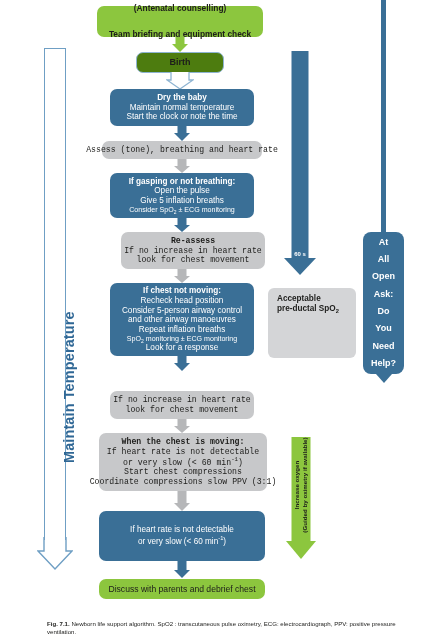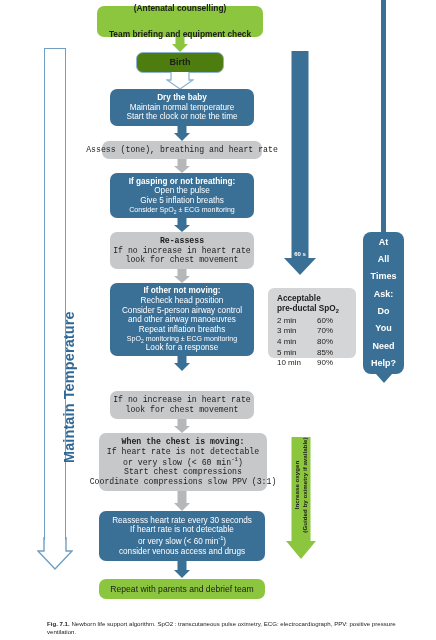--- a/index.html
+++ b/index.html
@@ -151,33 +151,33 @@
     <span class="ln">Open the pulse</span>
     <span class="ln">Give 5 inflation breaths</span>
     <span class="ln sm"><span>Consider SpO</span><sub>2</sub><span> ± ECG monitoring</span></span>
   </div>
 
   <div class="arrow" style="left:167px;top:218px;width:30px;height:14px;">
     <div class="shaft" style="width:9px;height:7px;background:#3a6f96;"></div>
     <div class="head" style="border-top:7px solid #3a6f96;"></div>
   </div>
 
-  <div class="box grey" style="left:110px;top:232px;width:144px;height:37px;font-size:8.2px;">
+  <div class="box grey" style="left:121px;top:232px;width:144px;height:37px;font-size:8.2px;">
     <span class="ln b">Re-assess</span>
     <span class="ln">If no increase in heart rate</span>
     <span class="ln">look for chest movement</span>
   </div>
 
   <div class="arrow" style="left:167px;top:269px;width:30px;height:14px;">
     <div class="shaft" style="width:9px;height:7px;background:#b6b7b9;"></div>
     <div class="head" style="border-top:7px solid #b6b7b9;"></div>
   </div>
 
   <div class="box blue" style="left:110px;top:283px;width:144px;height:73px;font-size:8.2px;">
-    <span class="ln b">If other not moving:</span>
+    <span class="ln b">If chest not moving:</span>
     <span class="ln">Recheck head position</span>
     <span class="ln">Consider 5-person airway control</span>
     <span class="ln">and other airway manoeuvres</span>
     <span class="ln">Repeat inflation breaths</span>
     <span class="ln sm"><span>SpO</span><sub>2</sub><span> monitoring ± ECG monitoring</span></span>
     <span class="ln">Look for a response</span>
   </div>
 
   <div class="arrow" style="left:167px;top:356px;width:30px;height:15px;">
     <div class="shaft" style="width:9px;height:8px;background:#3a6f96;"></div>
@@ -201,84 +201,58 @@
     <span class="ln">Start chest compressions</span>
     <span class="ln">Coordinate compressions slow PPV (3:1)</span>
   </div>
 
   <div class="arrow" style="left:167px;top:491px;width:30px;height:20px;">
     <div class="shaft" style="width:9px;height:12px;background:#b6b7b9;"></div>
     <div class="head" style="border-top:8px solid #b6b7b9;"></div>
   </div>
 
   <div class="box blue" style="left:99px;top:511px;width:166px;height:50px;font-size:8.2px;">
-    <span class="ln">Reassess heart rate every 30 seconds</span>
     <span class="ln">If heart rate is not detectable</span>
     <span class="ln"><span>or very slow (&lt; 60 min</span><sup style="font-size:70%">-1</sup><span>)</span></span>
-    <span class="ln">consider venous access and drugs</span>
   </div>
 
   <div class="arrow" style="left:167px;top:561px;width:30px;height:17px;">
     <div class="shaft" style="width:9px;height:9px;background:#3a6f96;"></div>
     <div class="head" style="border-top:8px solid #3a6f96;"></div>
   </div>
 
   <div class="box green" style="left:99px;top:579px;width:166px;height:20px;font-size:8.6px;">
-    <span class="ln">Repeat with parents and debrief team</span>
+    <span class="ln">Discuss with parents and debrief chest</span>
   </div>
 
   <div class="vbar" style="left:284px;top:51px;width:32px;height:224px;">
     <div class="vshaft" style="width:17px;height:208px;background:#3a6f96;"></div>
     <div class="vhead" style="border-top:17px solid #3a6f96;"></div>
     <span class="vlabel" style="bottom:18px;">60 s</span>
   </div>
 
   <div id="spo2-table" style="left:268px;top:288px;width:88px;height:70px;">
     <div class="ttl">Acceptable</div>
     <div class="ttl"><span>pre-ductal SpO</span><sub>2</sub></div>
-    <table>
-        <tbody>
-      <tr>
-        <td class="t">2 min</td>
-        <td>60%</td>
-      </tr>
-      <tr>
-        <td class="t">3 min</td>
-        <td>70%</td>
-      </tr>
-      <tr>
-        <td class="t">4 min</td>
-        <td>80%</td>
-      </tr>
-      <tr>
-        <td class="t">5 min</td>
-        <td>85%</td>
-      </tr>
-      <tr>
-        <td class="t">10 min</td>
-        <td>90%</td>
-      </tr>
-    </tbody>
-      </table>
   </div>
 
   <div class="vbar" style="left:285px;top:437px;width:32px;height:122px;">
     <div class="vshaft" style="width:19px;height:104px;background:#8cc63e;"></div>
     <div class="vhead" style="border-top:18px solid #8cc63e;border-left:15px solid transparent;border-right:15px solid transparent;"></div>
     <div class="rot" style="top:48px;">
       <span>Increase oxygen</span><br>
       <span>(Guided by oximetry if available)</span>
     </div>
   </div>
 
   <div style="position:absolute;left:381px;top:0px;width:5px;height:232px;background:#3a6f96;"></div>
   <div id="ask-help" style="left:363px;top:232px;width:41px;height:142px;">
     <span>At</span>
     <span>All</span>
-    <span>Times</span>
+    <span>Open</span>
     <span>Ask:</span>
     <span>Do</span>
     <span>You</span>
     <span>Need</span>
     <span>Help?</span>
     <div class="hdtail"></div>
   </div>
 
   <div id="caption">
     <span class="cb">Fig. 7.1.</span>

